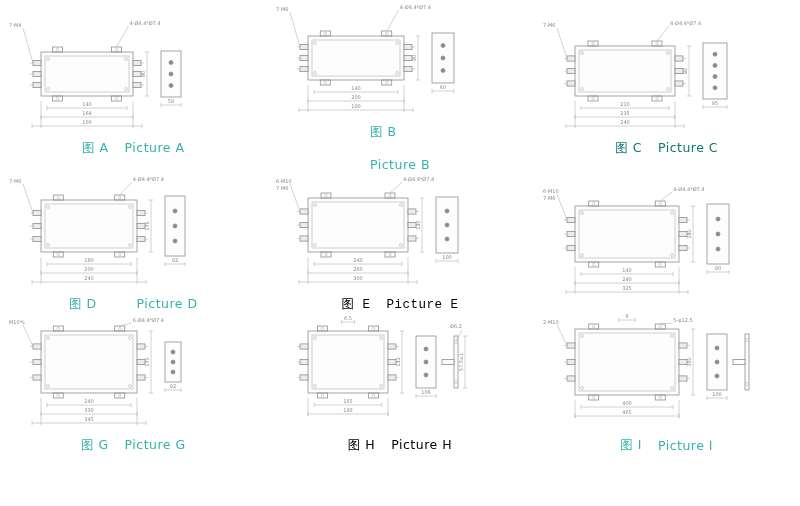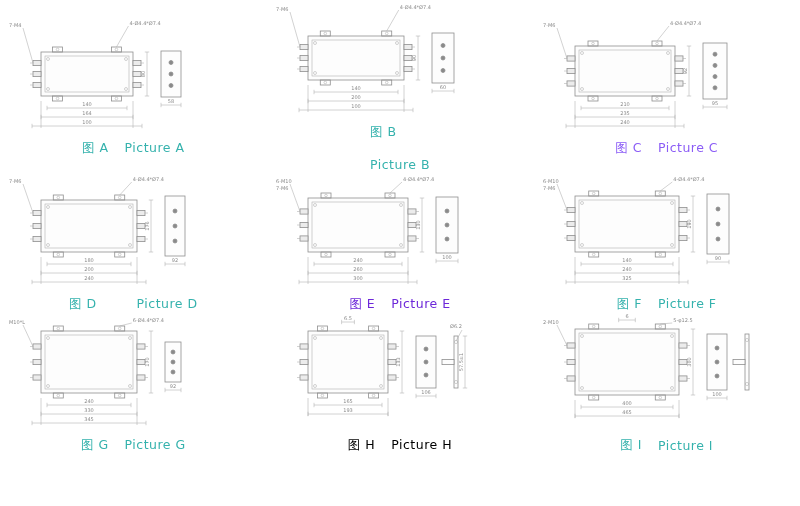--- a/index.html
+++ b/index.html
@@ -201,21 +201,21 @@
           <rect x="162" y="27" width="24" height="56" class="bln" fill="#fdfdfd"></rect>
           <circle cx="174" cy="38.2" r="2" class="bln" fill="#8a8a8a"></circle>
           <circle cx="174" cy="49.4" r="2" class="bln" fill="#8a8a8a"></circle>
           <circle cx="174" cy="60.6" r="2" class="bln" fill="#8a8a8a"></circle>
           <circle cx="174" cy="71.8" r="2" class="bln" fill="#8a8a8a"></circle>
           <line x1="162" y1="91" x2="186" y2="91" class="dln"></line>
           <line x1="162" y1="88.8" x2="162" y2="93.2" class="dln"></line>
           <line x1="186" y1="88.8" x2="186" y2="93.2" class="dln"></line>
           <text x="174" y="89.4" class="dtx" text-anchor="middle">95</text>
         </svg></div>
-    <figcaption class="cap" style="color: #8b5cf6;">
+    <figcaption class="cap" style="color: #0f766e;">
       <span class="zh">图 C</span>
       <span class="en">Picture C</span>
     </figcaption>
   </figure>
 
   <figure class="cell">
     <div class="svgbox"><svg viewBox="0 0 252 122" width="252" height="122">
           <rect x="34" y="28" width="96" height="52" class="bln" fill="#fdfdfd"></rect>
           <rect x="38" y="32" width="88" height="44" class="dln" fill="none"></rect>
           <circle cx="41" cy="35" r="1.5" class="dln" fill="none"></circle>
@@ -332,21 +332,21 @@
           <text x="2" y="18" class="dtx">7-M6</text>
           <rect x="162" y="25" width="22" height="56" class="bln" fill="#fdfdfd"></rect>
           <circle cx="173" cy="39" r="2" class="bln" fill="#8a8a8a"></circle>
           <circle cx="173" cy="53" r="2" class="bln" fill="#8a8a8a"></circle>
           <circle cx="173" cy="67" r="2" class="bln" fill="#8a8a8a"></circle>
           <line x1="162" y1="89" x2="184" y2="89" class="dln"></line>
           <line x1="162" y1="86.8" x2="162" y2="91.2" class="dln"></line>
           <line x1="184" y1="86.8" x2="184" y2="91.2" class="dln"></line>
           <text x="173" y="87.4" class="dtx" text-anchor="middle">100</text>
         </svg></div>
-    <figcaption class="cap" style="color: #6d28d9;">
+    <figcaption class="cap" style="color: #000000; font-family: Liberation Mono, monospace;">
       <span class="zh">图 E</span>
       <span class="en">Picture E</span>
     </figcaption>
   </figure>
 
   <figure class="cell">
     <div class="svgbox"><svg viewBox="0 0 252 122" width="252" height="122">
           <rect x="34" y="24" width="104" height="56" class="bln" fill="#fdfdfd"></rect>
           <rect x="38" y="28" width="96" height="48" class="dln" fill="none"></rect>
           <circle cx="41" cy="31" r="1.5" class="dln" fill="none"></circle>
@@ -398,24 +398,20 @@
           <text x="2" y="18" class="dtx">7-M6</text>
           <rect x="166" y="22" width="22" height="60" class="bln" fill="#fdfdfd"></rect>
           <circle cx="177" cy="37" r="2" class="bln" fill="#8a8a8a"></circle>
           <circle cx="177" cy="52" r="2" class="bln" fill="#8a8a8a"></circle>
           <circle cx="177" cy="67" r="2" class="bln" fill="#8a8a8a"></circle>
           <line x1="166" y1="90" x2="188" y2="90" class="dln"></line>
           <line x1="166" y1="87.8" x2="166" y2="92.2" class="dln"></line>
           <line x1="188" y1="87.8" x2="188" y2="92.2" class="dln"></line>
           <text x="177" y="88.4" class="dtx" text-anchor="middle">90</text>
         </svg></div>
-    <figcaption class="cap" style="color: rgb(53, 178, 173);">
-      <span class="zh">图 F</span>
-      <span class="en">Picture F</span>
-    </figcaption>
   </figure>
 
   <figure class="cell">
     <div class="svgbox"><svg viewBox="0 0 252 122" width="252" height="122">
           <rect x="34" y="18" width="96" height="62" class="bln" fill="#fdfdfd"></rect>
           <rect x="38" y="22" width="88" height="54" class="dln" fill="none"></rect>
           <circle cx="41" cy="25" r="1.5" class="dln" fill="none"></circle>
           <circle cx="123" cy="25" r="1.5" class="dln" fill="none"></circle>
           <circle cx="41" cy="73" r="1.5" class="dln" fill="none"></circle>
           <circle cx="123" cy="73" r="1.5" class="dln" fill="none"></circle>

